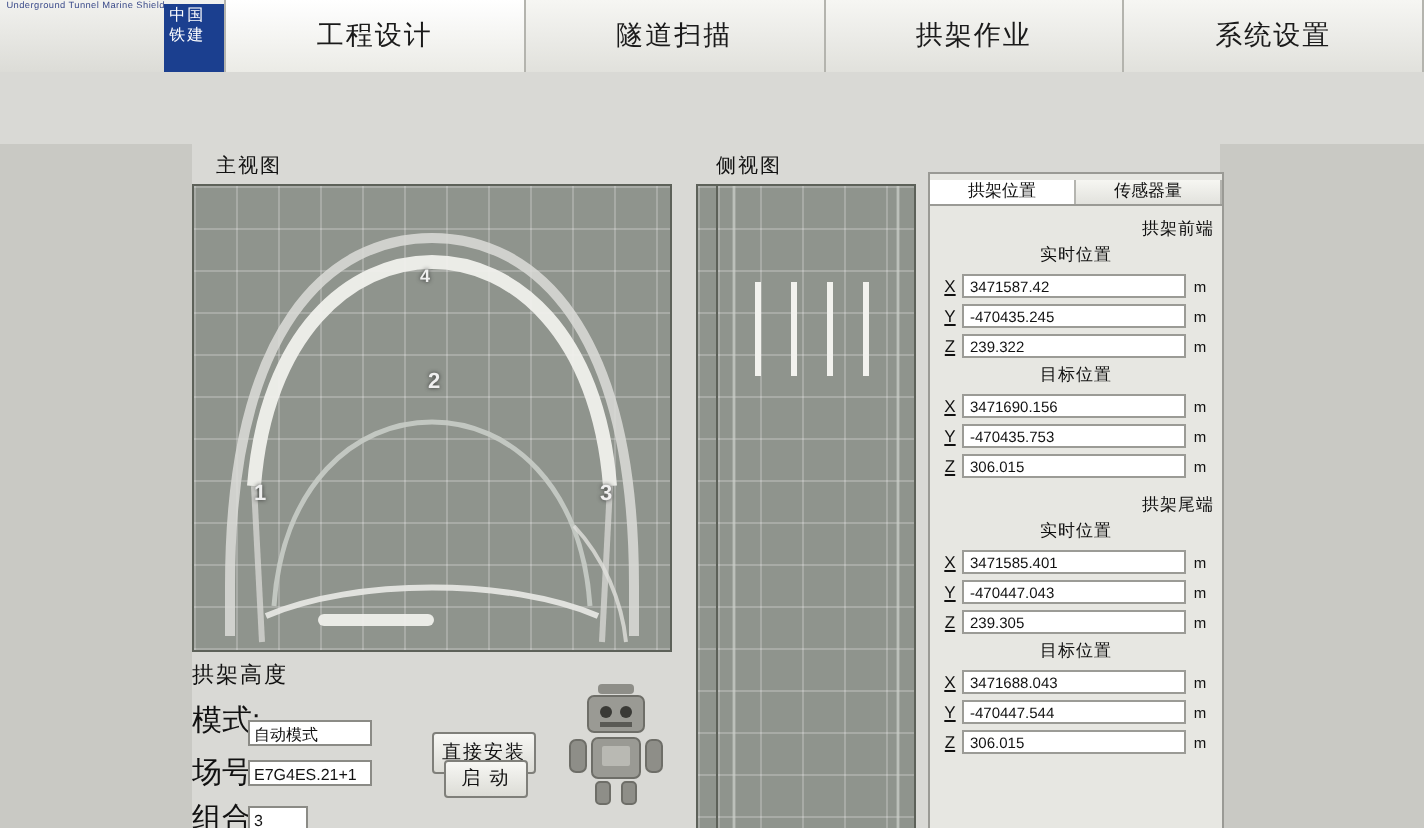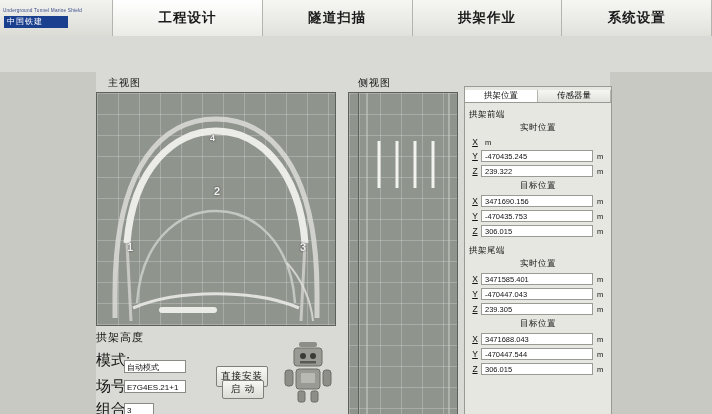--- a/index.html
+++ b/index.html
@@ -23,21 +23,21 @@
     left: 0; top: 0;
     width: 712px; height: 36px;
     background: linear-gradient(#f2f2ef, #dcdcd7);
     border-bottom: 1px solid #9a9a95;
     display: flex;
     align-items: stretch;
   }
   .logo {
     width: 112px;
     display: flex;
-    flex-direction: column;
+    flex-direction: row;
     justify-content: center;
     padding-left: 4px;
     box-sizing: border-box;
   }
   .logo-en {
     font-size: 4.6px;
     color: #3a4a8a;
     letter-spacing: 0.2px;
     line-height: 6px;
     white-space: nowrap;
@@ -51,21 +51,20 @@
     padding: 1px 3px;
     display: inline-block;
     width: 58px;
     letter-spacing: 1px;
     line-height: 10px;
   }
   .tabs {
     flex: 1;
     display: flex;
     align-items: stretch;
-    font-weight: bold;
   }
   .tab {
     flex: 1;
     display: flex;
     align-items: center;
     justify-content: center;
     font-size: 13.5px;
     color: #1a1a1a;
     letter-spacing: 1px;
     border-left: 1px solid #b4b4ae;
@@ -197,21 +196,21 @@
     justify-content: center;
     background: linear-gradient(#f6f6f2, #e2e2dd);
     border-right: 1px solid #b5b5b0;
     cursor: pointer;
     color: #111;
   }
   .rp-tab.active { background: #ffffff; }
   .rp-body { padding: 3px 4px 0 4px; }
   .sect-title {
     font-size: 8.5px;
-    text-align: left;
+    text-align: right;
     color: #111;
     margin: 3px 0 1px 0;
     letter-spacing: 0.5px;
   }
   .sub-title {
     font-size: 8.5px;
     text-align: center;
     color: #111;
     margin: 1px 0 3px 0;
     letter-spacing: 0.5px;
@@ -358,20 +357,21 @@
       <div class="rp-tabs">
         <div class="rp-tab active">拱架位置</div>
         <div class="rp-tab">传感器量</div>
       </div>
       <div class="rp-body">
 
         <div class="sect-title">拱架前端</div>
         <div class="sub-title">实时位置</div>
         <div class="coord-row">
           <div class="coord-key">X</div>
+          <div class="coord-val">3471587.42</div>
           <div class="coord-unit">m</div>
         </div>
         <div class="coord-row">
           <div class="coord-key">Y</div>
           <div class="coord-val">-470435.245</div>
           <div class="coord-unit">m</div>
         </div>
         <div class="coord-row">
           <div class="coord-key">Z</div>
           <div class="coord-val">239.322</div>

